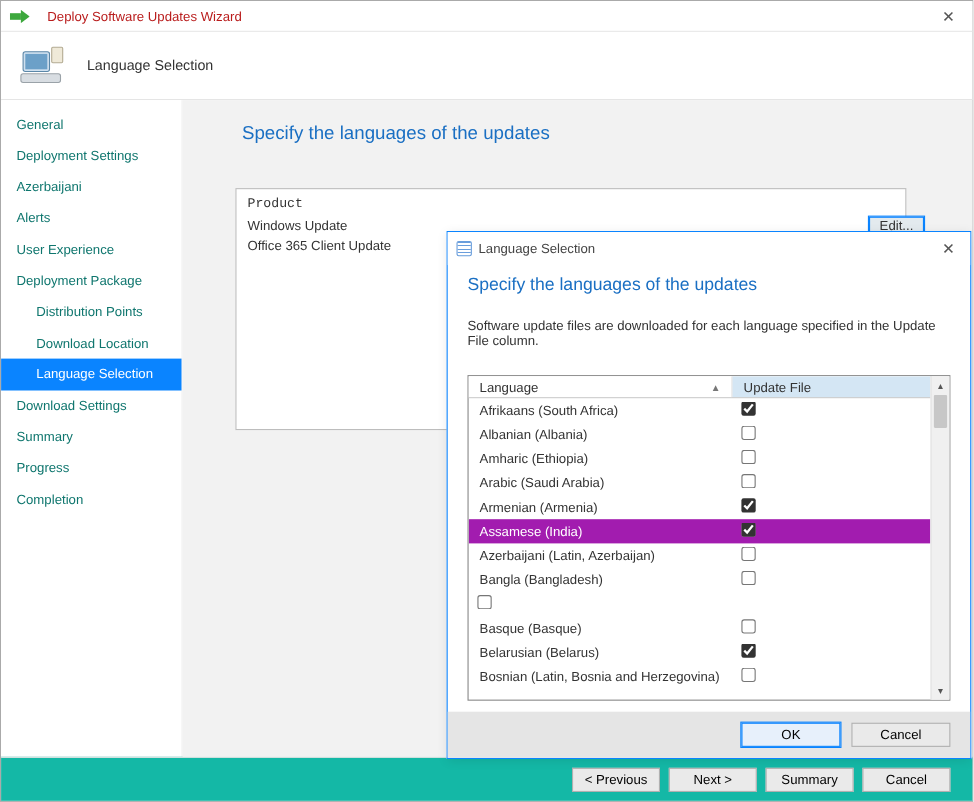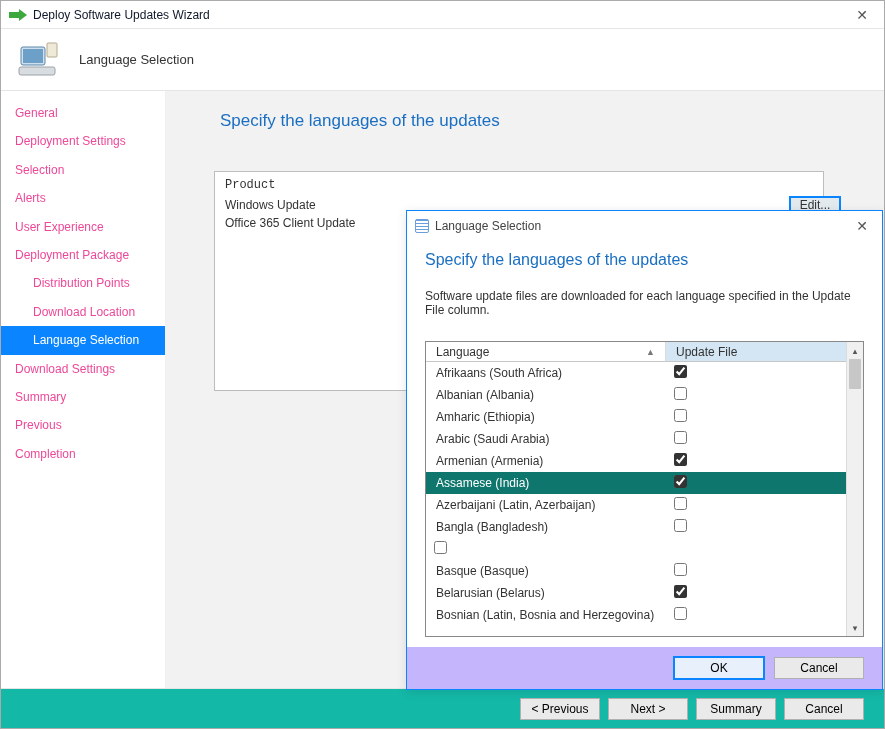--- a/index.html
+++ b/index.html
@@ -28,22 +28,22 @@
     align-items: center;
     padding: 0 8px;
     border-bottom: 1px solid #e6e6e6;
     background: #fff;
   }
   .titlebar .arrow {
     width: 18px; height: 14px;
     display: inline-flex; align-items: center;
   }
   .titlebar .title {
-    margin-left: 6px;
-    color: #0f172a;
+    margin-left: 16px;
+    color: #b91c1c;
     text-align: right;
   }
   .titlebar .close {
     margin-left: auto;
     font-family: sans-serif;
     font-size: 14px;
     color: #555;
     padding: 2px 8px;
     cursor: pointer;
   }
@@ -70,21 +70,21 @@
     min-height: 0;
   }
   .sidebar {
     width: 165px;
     background: #fff;
     padding: 8px 0;
     border-right: 1px solid #f0f0f0;
   }
   .nav-item {
     padding: 4px 10px 4px 14px;
-    color: #ec4899;
+    color: #0f766e;
     cursor: pointer;
     line-height: 1.7;
     white-space: nowrap;
   }
   .nav-item.child {
     padding-left: 32px;
   }
   .nav-item.selected {
     background: #0a84ff;
     color: #fff;
@@ -255,21 +255,21 @@
     flex: 1;
     padding: 0 10px;
     white-space: nowrap;
     overflow: hidden;
   }
   .lang-row .lcol2 {
     width: 180px;
     padding: 0 8px;
   }
   .lang-row.selected {
-    background: #0f766e;
+    background: #a21caf;
     color: #fff;
     justify-content: flex-end;
   }
   .scrollbar {
     width: 17px;
     background: #f0f0f0;
     border-left: 1px solid #dcdcdc;
     display: flex;
     flex-direction: column;
   }
@@ -278,21 +278,21 @@
     display: flex; align-items:center; justify-content:center;
     font-size: 9px;
     color: #555;
     cursor: pointer;
     background:#f0f0f0;
   }
   .sb-track { flex:1; background:#f0f0f0; position:relative; }
   .sb-thumb { position:absolute; left:2px; right:2px; top:0; height:30px; background:#c7c7c7; border-radius:1px; }
   .dialog-footer {
     border-top: 0px solid transparent;
-    background:#c4b5fd;
+    background:#e5e5e5;
     padding: 10px 18px;
     display:flex;
     justify-content:flex-end;
     gap:10px;
   }
   input[type="checkbox"] {
     width:13px; height:13px;
     accent-color: #333;
     margin:0;
   }
@@ -322,30 +322,30 @@
         <rect x="30" y="4" width="10" height="14" rx="1" fill="#efe9d8" stroke="#b3ab92"></rect>
       </svg>
     </span>
     <span class="header-text">Language Selection</span>
   </div>
 
   <div class="body">
     <div class="sidebar" id="sidebar">
         <div class="nav-item"><span>General</span></div>
         <div class="nav-item"><span>Deployment Settings</span></div>
-        <div class="nav-item"><span>Selection</span></div>
+        <div class="nav-item"><span>Azerbaijani</span></div>
         <div class="nav-item"><span>Alerts</span></div>
         <div class="nav-item"><span>User Experience</span></div>
         <div class="nav-item"><span>Deployment Package</span></div>
         <div class="nav-item child"><span>Distribution Points</span></div>
         <div class="nav-item child"><span>Download Location</span></div>
         <div class="nav-item child selected"><span>Language Selection</span></div>
         <div class="nav-item"><span>Download Settings</span></div>
         <div class="nav-item"><span>Summary</span></div>
-        <div class="nav-item"><span>Previous</span></div>
+        <div class="nav-item"><span>Progress</span></div>
         <div class="nav-item"><span>Completion</span></div>
       </div>
 
     <div class="main">
       <div class="main-heading">Specify the languages of the updates</div>
       <div class="edit-btn">Edit...</div>
       <div class="product-box">
         <div class="product-header">Product</div>
         <div id="product-rows">
             <div class="product-row">Windows Update</div>

